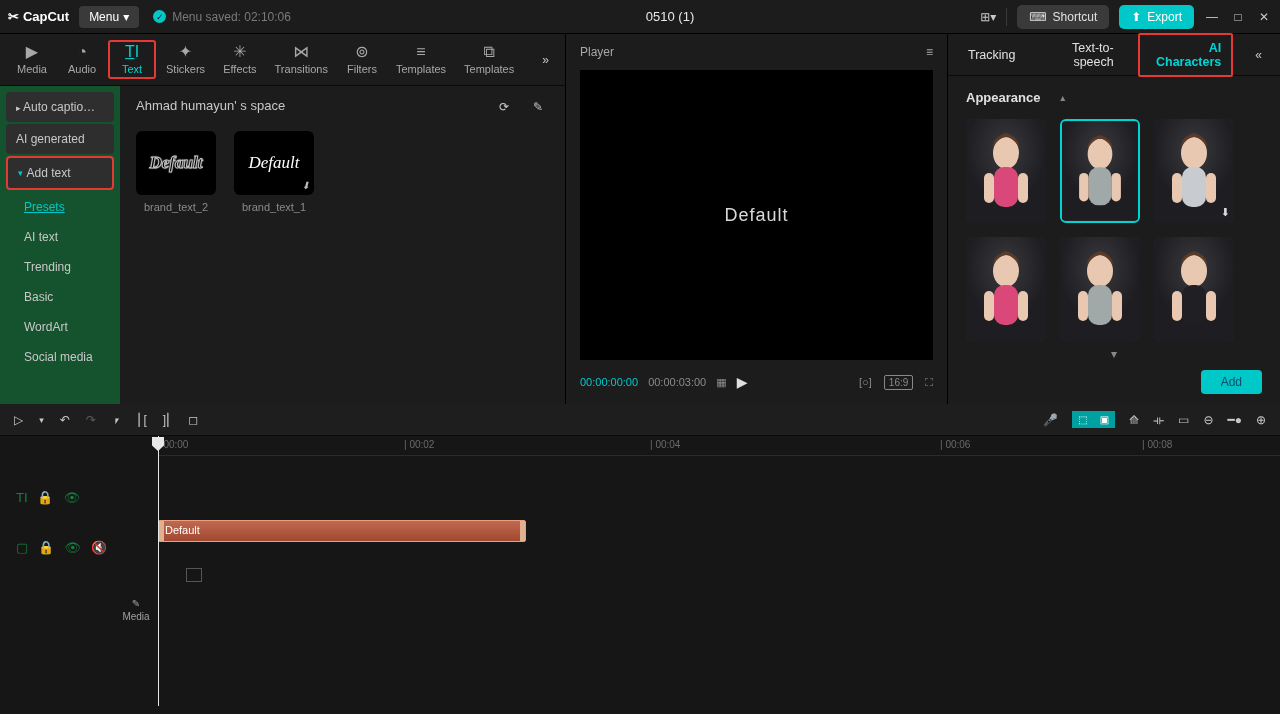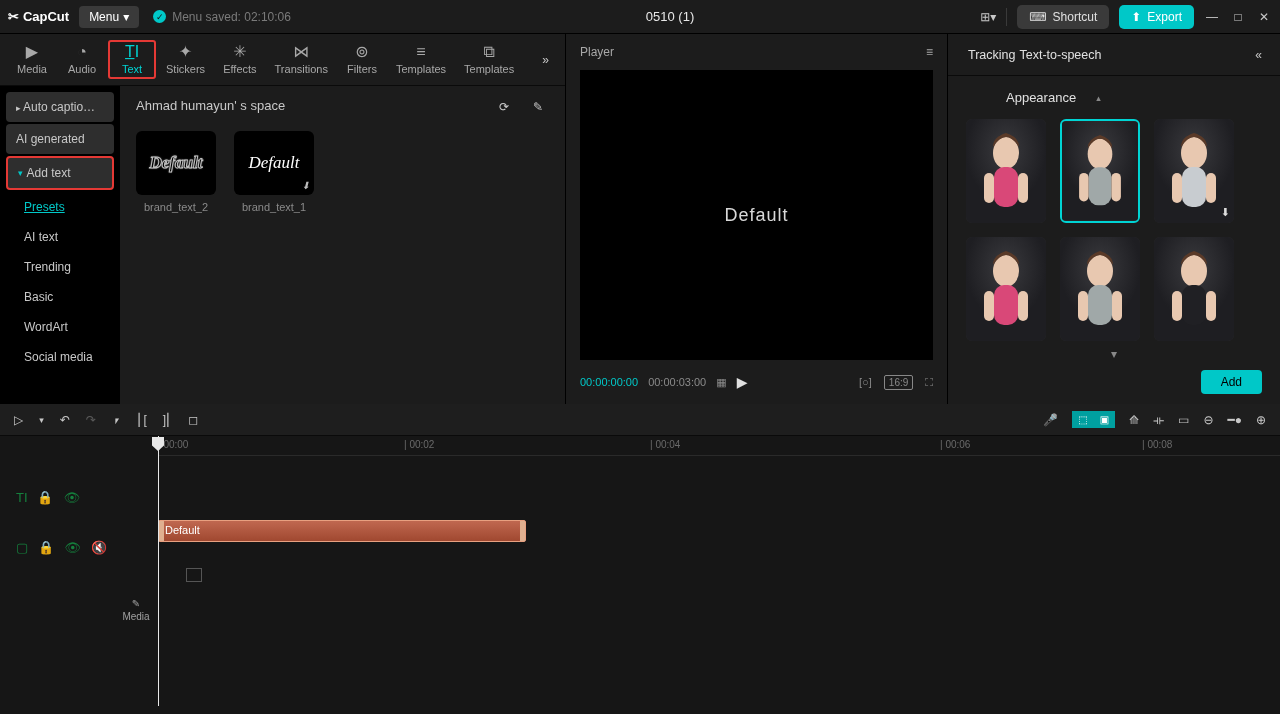--- a/index.html
+++ b/index.html
@@ -15,21 +15,21 @@
 .export-btn { background:#00c8c8; color:#fff; font-weight:500;}
 .win-ctrl { width:16px; height:16px; display:flex; align-items:center; justify-content:center; cursor:pointer; color:#c8c8c8;}
 .workspace { display:flex; height:370px;}
 .left-pane { width:566px; background:#1c1c1c; border-right:1px solid #000; display:flex; flex-direction:column;}
 .tool-tabs { height:52px; display:flex; align-items:center; padding:0 8px; border-bottom:1px solid #0a0a0a; gap:2px;}
 .tt { display:flex; flex-direction:column; align-items:center; gap:3px; padding:4px 8px; cursor:pointer; color:#a8a8a8; font-size:11px; min-width:48px;}
 .tt .ico { font-size:16px; line-height:1;}
 .tt.active { color:#00d4d4; border:2px solid #e53935; border-radius:3px; padding:2px 6px;}
 .tt-more { margin-left:auto; padding:0 8px; cursor:pointer;}
 .left-body { flex:1; display:flex;}
-.sidebar { width:120px; background:#000000; padding:6px; display:flex; flex-direction:column; gap:2px;}
+.sidebar { width:120px; background:#14532d; padding:6px; display:flex; flex-direction:column; gap:2px;}
 .sb-item { padding:8px 10px; border-radius:4px; cursor:pointer; color:#c8c8c8; font-size:12px; white-space:nowrap; overflow:hidden; text-overflow:ellipsis;}
 .sb-item.boxed { background:#2e2e2e;}
 .sb-item.highlight-red { border:2px solid #e53935; background:#2e2e2e; display:flex; align-items:center; gap:4px;}
 .sb-item.sub { color:#00c8c8; padding-left:18px;text-decoration:underline;}
 .sb-item.sub2 { padding-left:18px;}
 .content-area { flex:1; padding:12px 16px; position:relative;}
 .ca-head { color:#c8c8c8; font-size:13px; display:flex; align-items:center;}
 .ca-icons { position:absolute; right:16px; top:10px; display:flex; gap:12px;}
 .ic-btn { width:22px; height:22px; border-radius:4px; display:flex; align-items:center; justify-content:center; cursor:pointer;}
 .thumbs-row { display:flex; gap:18px; margin-top:18px;}
@@ -39,34 +39,34 @@
 .thumb-box .dl { position:absolute; right:4px; bottom:4px; font-size:10px; color:#bbb;}
 .thumb-lbl { color:#8a8a8a; font-size:11px;}
 .center-pane { width:382px; background:#1c1c1c; border-right:1px solid #000; display:flex; flex-direction:column; padding:0;}
 .player-head { height:36px; display:flex; align-items:center; justify-content:space-between; padding:0 14px; color:#a8a8a8;}
 .player-view { flex:1; margin:0 14px; background:#000; display:flex; align-items:center; justify-content:center; color:#d8d8d8; font-size:18px; font-family:Georgia,serif; letter-spacing:1px;}
 .player-ctrl { height:44px; display:flex; align-items:center; padding:0 14px; gap:10px; color:#8a8a8a; font-size:11px;}
 .pc-time1 { color:#00c8c8;}
 .pc-right { margin-left:auto; display:flex; gap:12px; align-items:center;}
 .ratio-badge { border:1px solid #888; padding:1px 4px; font-size:10px; border-radius:2px;}
 .right-pane { flex:1; background:#1c1c1c; display:flex; flex-direction:column; padding:0;}
-.rp-tabs { height:42px; display:flex; align-items:center; padding:0 18px; border-bottom:1px solid #0a0a0a;text-align:right;}
+.rp-tabs { height:42px; display:flex; align-items:center; padding:0 18px; gap:22px; border-bottom:1px solid #0a0a0a;text-align:right;}
 .rp-tab { color:#e0e0e0; font-size:12.5px; cursor:pointer; padding:4px 2px; font-weight:500;}
 .rp-tab.active { color:#00d4d4; border:2px solid #e53935; padding:6px 10px; border-radius:2px; font-weight:600;}
 .rp-collapse { margin-left:auto; cursor:pointer;}
 .rp-body { flex:1; padding:14px 18px; overflow:hidden; position:relative;}
-.rp-sub { color:#e0e0e0; font-size:13px; display:flex; align-items:center; gap:20px; font-weight:400;margin-left:40px;}
+.rp-sub { color:#e0e0e0; font-size:13px; display:flex; align-items:center; gap:20px; font-weight:700;}
 .char-grid { display:flex; flex-wrap:wrap; gap:14px; margin-top:14px;}
 .char-card { width:80px; height:104px; background:#2a2a2a; border-radius:6px; position:relative; overflow:hidden; cursor:pointer;}
 .char-card.sel { border:2px solid #00d4d4;}
 .char-card svg { width:100%; height:100%;}
 .char-card .dl { position:absolute; right:4px; bottom:4px; color:#ddd; font-size:11px;}
 .expand-arrow { text-align:center; color:#888; margin-top:6px; cursor:pointer;}
 .add-row { display:flex; justify-content:flex-end; padding:10px 18px;}
-.add-btn { background:#00c8c8; color:#000000; padding:5px 20px; border-radius:4px; cursor:pointer; font-size:12px; font-weight:500;}
+.add-btn { background:#00c8c8; color:#0c4a6e; padding:5px 20px; border-radius:4px; cursor:pointer; font-size:12px; font-weight:500;}
 .timeline { height:310px; background:#161616; display:flex; flex-direction:column;}
 .tl-tools { height:32px; background:#1e1e1e; display:flex; align-items:center; padding:0 14px; gap:16px; border-bottom:1px solid #0a0a0a;}
 .tl-tools .tool { cursor:pointer; color:#c8c8c8; display:flex; align-items:center;}
 .tl-tools .disabled { opacity:.35;}
 .tl-right { margin-left:auto; display:flex; gap:14px; align-items:center;}
 .toggle-grp { display:flex; gap:0;}
 .tgl { padding:3px 6px; background:#2a2a2a; font-size:10px; cursor:pointer;}
 .tgl.on { background:#00a0a0; color:#fff;}
 .tl-ruler { height:20px; background:#161616; position:relative; margin-left:158px; font-size:10px; color:#6a6a6a; border-bottom:1px solid #2a2a2a;}
 .tl-ruler span { position:absolute; top:3px;}
@@ -213,20 +213,21 @@
         <span class="ratio-badge">16:9</span>
         <span>⛶</span>
       </div>
     </div>
   </div>
 
   <div class="right-pane">
     <div class="rp-tabs" id="rp-tabs">
         <div class="rp-tab">Tracking</div>
         <div class="rp-tab">Text-to-speech</div>
+        <div class="rp-tab active">AI Characters</div>
         <div class="rp-collapse">«</div>
       </div>
     <div class="rp-body">
       <div class="rp-sub">
         <span>Appearance</span>
           <span style="font-size:9px;color:#888">▴</span>
       </div>
       <div class="char-grid" id="char-grid">
           <div class="char-card">
             <svg class="person" viewBox="0 0 80 104">

